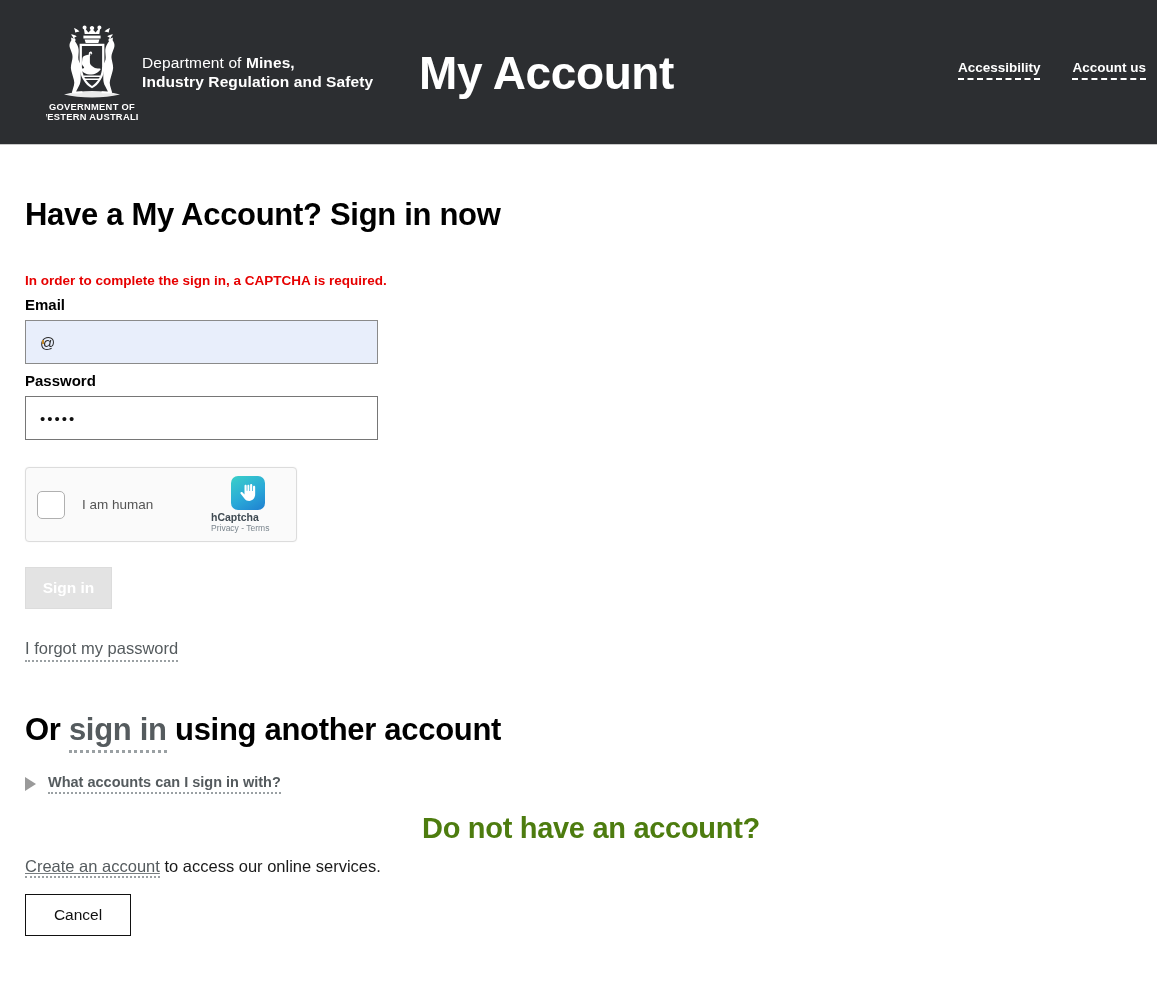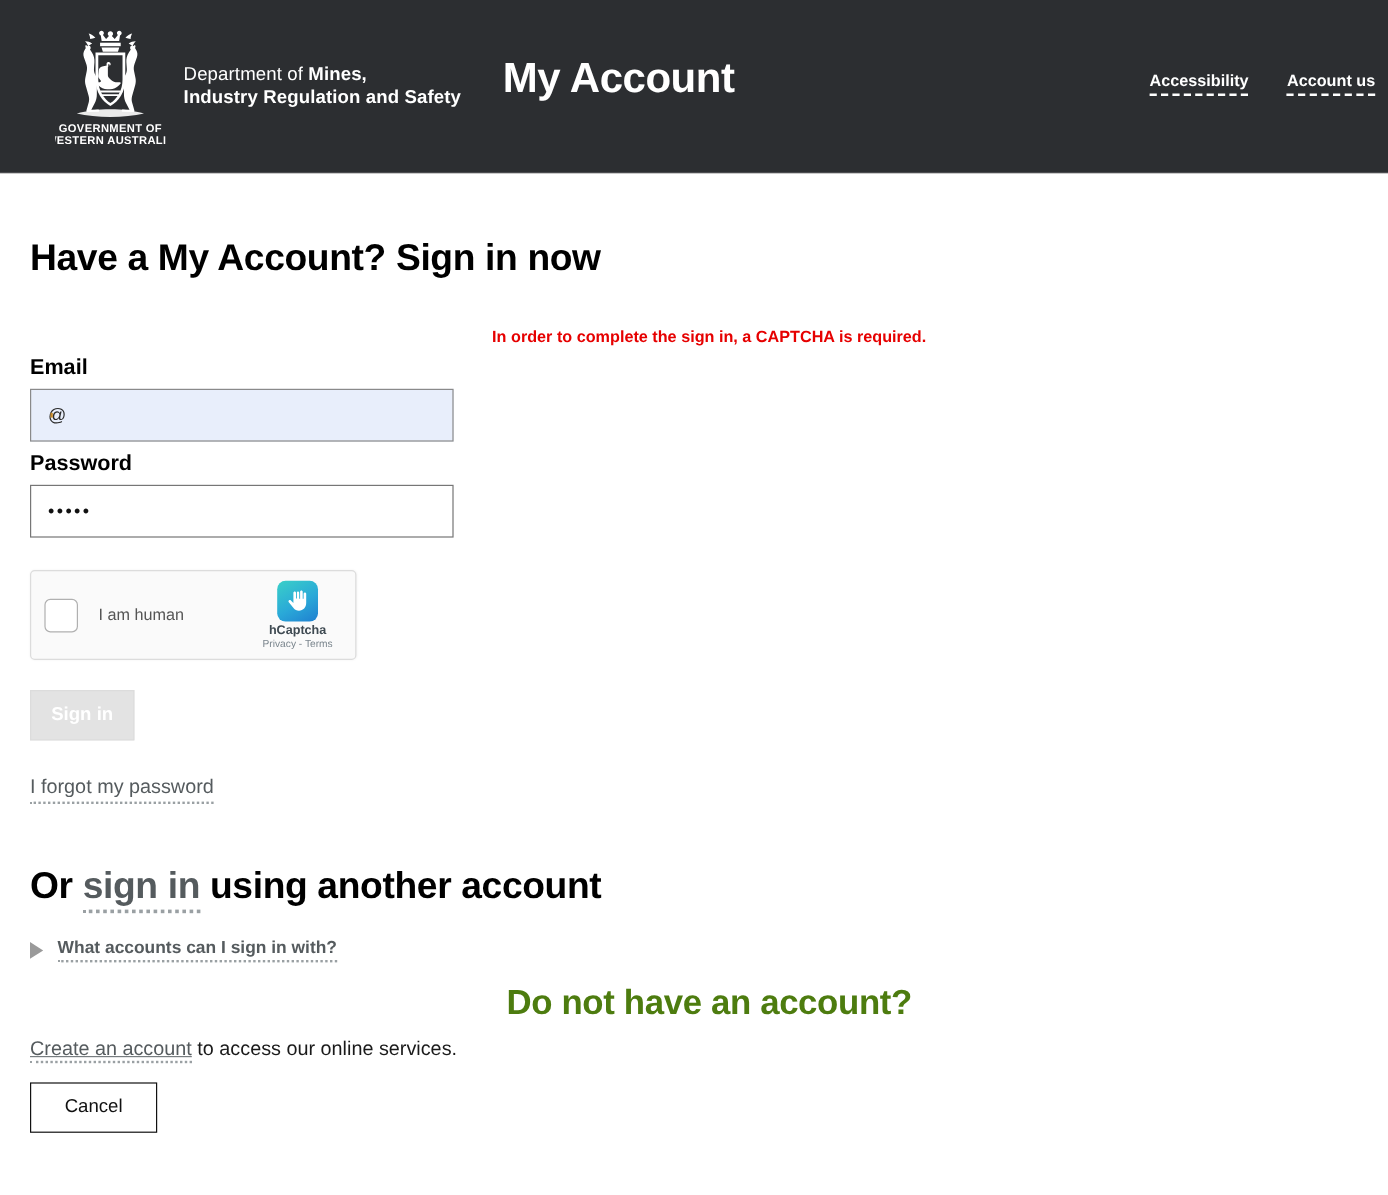--- a/index.html
+++ b/index.html
@@ -26,36 +26,36 @@
     display: flex;
     align-items: center;
     margin-left: 46px;
   }
   .crest {
     width: 92px;
     height: 104px;
     display: block;
   }
   .dept-text {
-    margin-left: 15px;
+    margin-left: 4px;
     color: #ffffff;
     font-size: 15.5px;
     line-height: 19px;
     letter-spacing: .1px;
   }
   .dept-text .l1 { font-weight: 400; }
   .dept-text .l1 b { font-weight: 700; }
   .dept-text .l2 { font-weight: 700; }
 
   .app-title {
     position: absolute;
     left: 419px;
     top: 46px;
     color: #ffffff;
-    font-size: 35px;
+    font-size: 46px;
     font-weight: 700;
     letter-spacing: -0.4px;
   }
 
   .header-links {
     position: absolute;
     right: 11px;
     top: 60px;
     display: flex;
     gap: 32px;
@@ -79,24 +79,23 @@
     font-weight: 700;
     letter-spacing: -0.3px;
     margin: 52px 0 0 0;
     color: #000000;
   }
   .error-msg {
     color: #e60000;
     font-size: 13.5px;
     font-weight: 700;
     margin-top: 40px;
-    text-align: center;
   }
   .field-label {
-    font-size: 18px;
+    font-size: 15px;
     font-weight: 700;
     color: #000000;
     margin-top: 8px;
     margin-bottom: 7px;
   }
   .text-input {
     width: 353px;
     height: 44px;
     border: 1px solid #767676;
     background: #ffffff;
@@ -164,21 +163,20 @@
     flex: 0 0 auto;
     cursor: pointer;
   }
   .hc-label {
     margin-left: 17px;
     font-size: 13.5px;
     color: #555555;
     flex: 1 1 auto;
   }
   .hc-brand {
-    text-align: center;
     width: 74px;
     flex: 0 0 auto;
   }
   .hc-logo {
     width: 34px; height: 34px;
     margin: 0 auto 1px auto;
     border-radius: 7px;
     background: linear-gradient(150deg,#3ad0c8 0%,#2aa9d8 55%,#1f7fd0 100%);
     display: flex; align-items: center; justify-content: center;
   }

